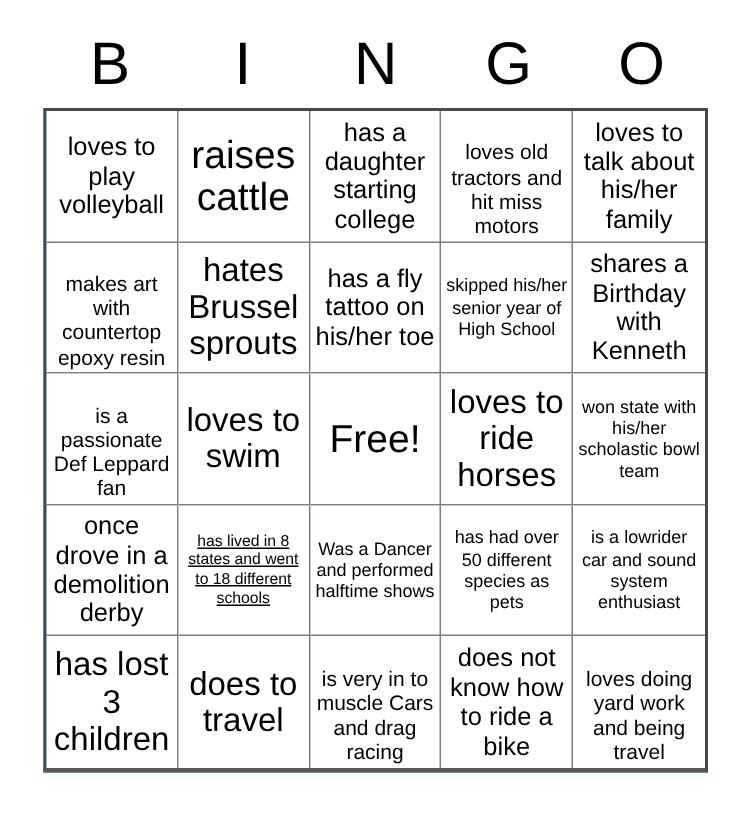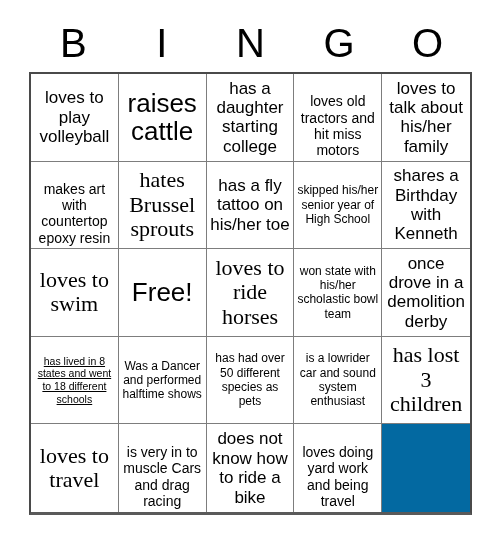--- a/index.html
+++ b/index.html
@@ -81,21 +81,21 @@
     display: block;
     width: 100%;
     text-align: center;
     line-height: 1.12;
     word-wrap: break-word;
     hyphens: none;
   }
 
   
   .fs-xl   { font-size: 26px; line-height: 1.1; }
-  .fs-lg   { font-size: 22px; line-height: 1.12; font-family: Liberation Serif, serif; }
+  .fs-lg   { font-size: 22px; line-height: 1.12; }
   .fs-md   { font-size: 17px; line-height: 1.14; }
   .fs-sm   { font-size: 14px; line-height: 1.16; margin-top: 17px; }
   .fs-xs   { font-size: 12px; line-height: 1.2; }
   .fs-xxs  { font-size: 10.5px; line-height: 1.22; text-decoration: underline; }
 </style>
 </head>
 <body>
 
 <div id="card">
 
@@ -133,20 +133,23 @@
       <div class="cell">
         <span class="cell-text fs-md">has a fly tattoo on his/her toe</span>
       </div>
       <div class="cell">
         <span class="cell-text fs-xs">skipped his/her senior year of High School</span>
       </div>
       <div class="cell">
         <span class="cell-text fs-md">shares a Birthday with Kenneth</span>
       </div>
       <div class="cell">
+        <span class="cell-text fs-sm">is a passionate Def Leppard fan</span>
+      </div>
+      <div class="cell">
         <span class="cell-text fs-lg">loves to swim</span>
       </div>
       <div class="cell">
         <span class="cell-text fs-xl">Free!</span>
       </div>
       <div class="cell">
         <span class="cell-text fs-lg">loves to ride horses</span>
       </div>
       <div class="cell">
         <span class="cell-text fs-xs">won state with his/her scholastic bowl team</span>
@@ -163,21 +166,21 @@
       <div class="cell">
         <span class="cell-text fs-xs">has had over 50 different species as pets</span>
       </div>
       <div class="cell">
         <span class="cell-text fs-xs">is a lowrider car and sound system enthusiast</span>
       </div>
       <div class="cell">
         <span class="cell-text fs-lg">has lost 3 children</span>
       </div>
       <div class="cell">
-        <span class="cell-text fs-lg">loves to travel</span>
+        <span class="cell-text fs-lg">does to travel</span>
       </div>
       <div class="cell">
         <span class="cell-text fs-sm">is very in to muscle Cars and drag racing</span>
       </div>
       <div class="cell">
         <span class="cell-text fs-md">does not know how to ride a bike</span>
       </div>
       <div class="cell">
         <span class="cell-text fs-sm">loves doing yard work and being travel</span>
       </div>

